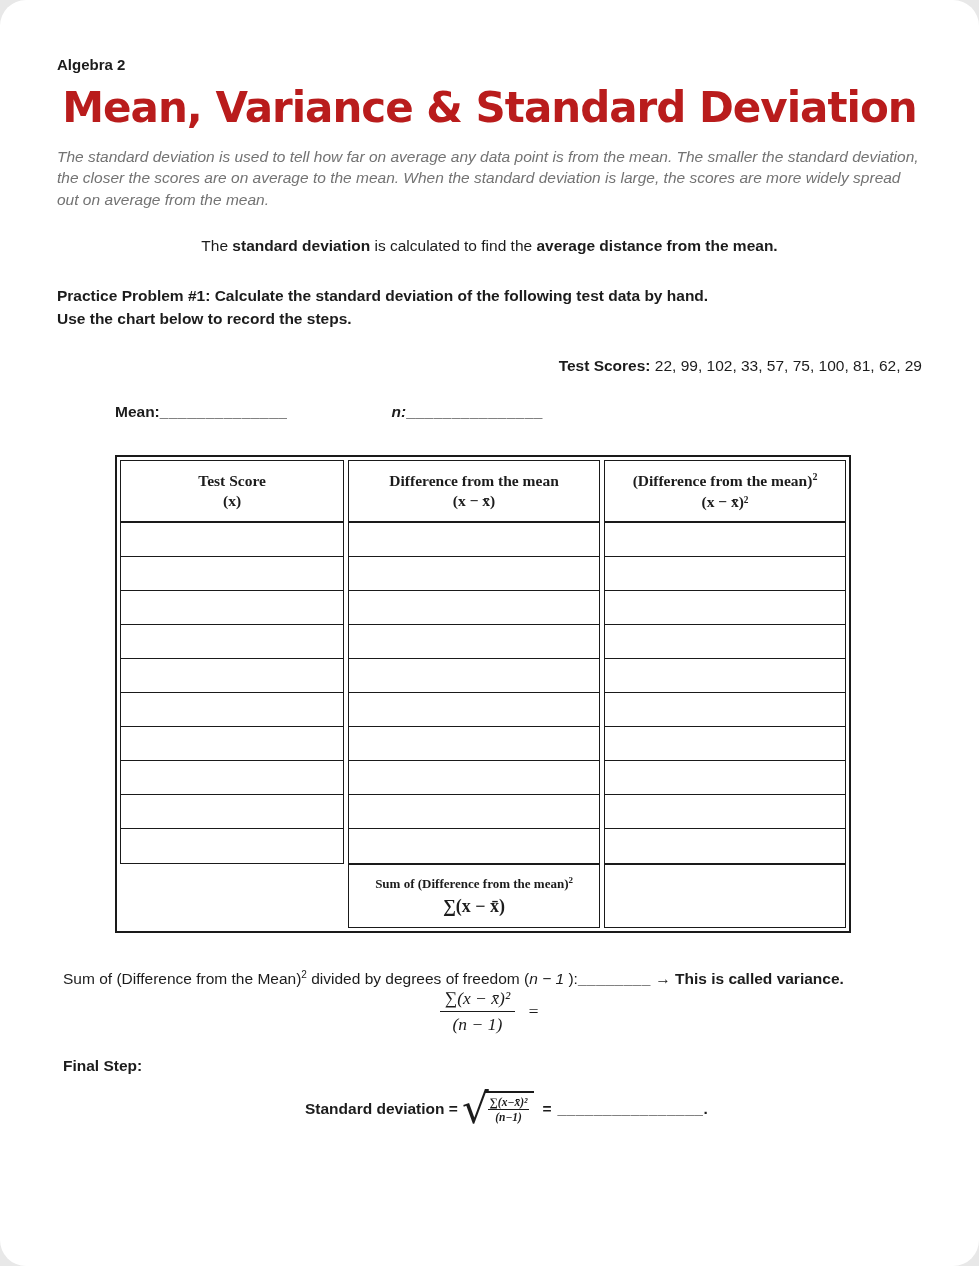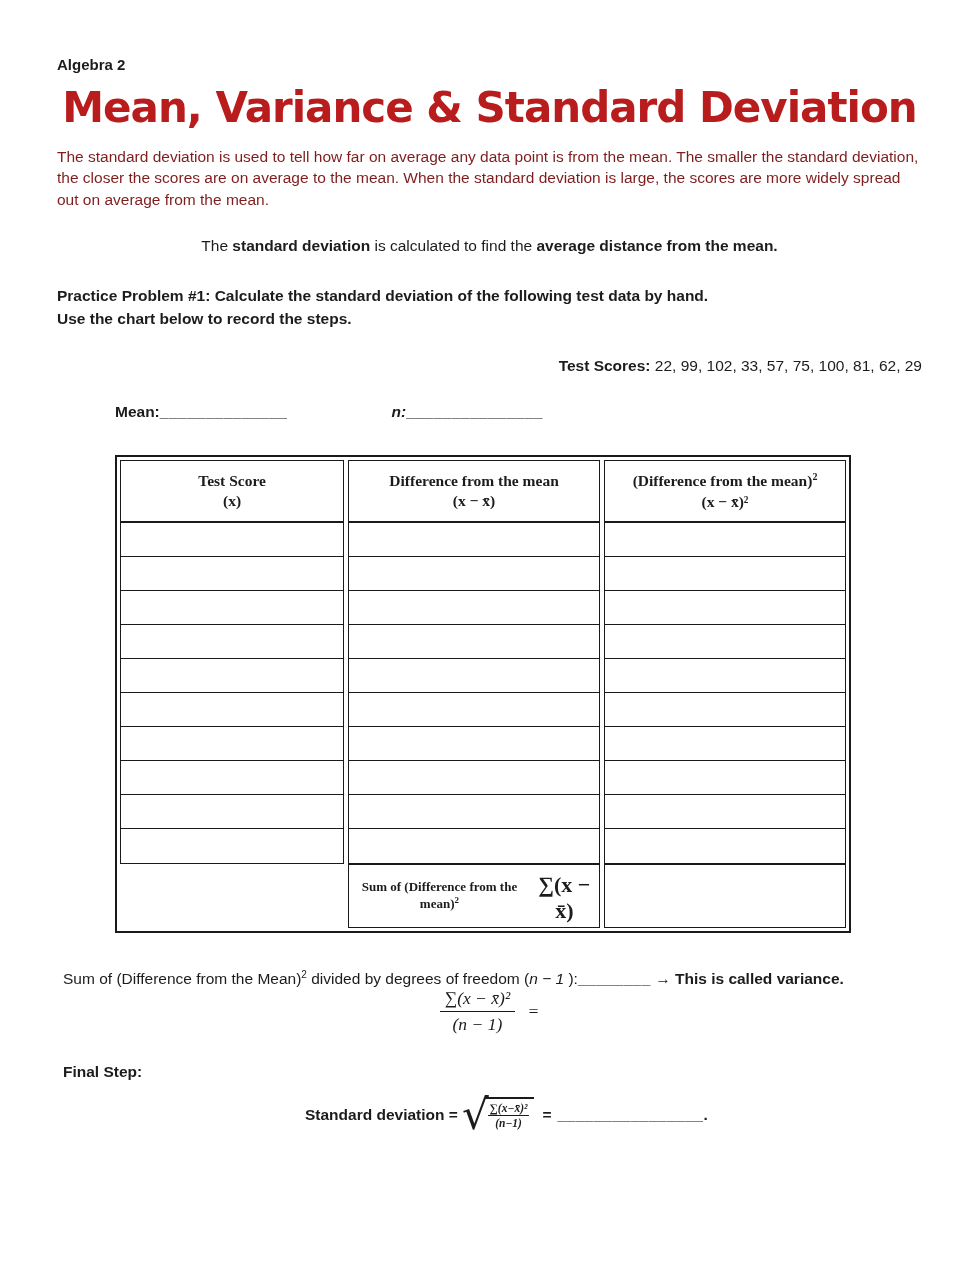--- a/index.html
+++ b/index.html
@@ -1,28 +1,28 @@
 <!DOCTYPE html>
 <html><head>
 <meta charset="utf-8">
 <style>
   * { box-sizing: border-box; margin: 0; padding: 0; }
   html, body { background: #e8e8e8; }
   body { width: 979px; margin: 0 auto; font-family: "Liberation Sans", sans-serif; color: #1c1c1c; }
   .page {
     width: 979px; height: 1266px; background: #ffffff; overflow: hidden;
-    padding: 56px 57px 0 57px; position: relative;
+    padding: 56px 57px 0 57px; position: relative; border-radius: 26px;
   }
   .course { font-size: 15px; font-weight: 700; }
   .title {
     text-align: center; font-family: "DejaVu Sans", sans-serif;
     font-size: 42px; font-weight: 800; letter-spacing: -1px;
     margin-top: 10px; color: #b91c1c;
   }
-  .intro { font-size: 15.5px; line-height: 1.38; margin-top: 14px; color: #7f1d1d; }
+  .intro { font-size: 15.5px; line-height: 1.38; margin-top: 14px; color: #737373; font-style: italic; }
   .statement { text-align: center; font-size: 15.5px; margin-top: 27px; }
   .b { font-weight: 700; }
   .it { font-style: italic; }
   .practice { margin-top: 30px; font-size: 15.5px; font-weight: 700; line-height: 1.45; }
   .scores { text-align: right; font-size: 15.5px; margin-top: 27px; }
   .blanks { margin-top: 28px; padding-left: 58px; font-size: 15.5px; font-weight: 700; display: flex; align-items: flex-start; }
   .blank-text { font-weight: 700; letter-spacing: 0.5px; }
   .n-group { margin-left: 104px; }
 
   
@@ -38,39 +38,39 @@
   .col-header {
     height: 60px; display: flex; flex-direction: column; justify-content: center;
     align-items: center; text-align: center;
     font-family: "Liberation Serif", serif; font-weight: 700; font-size: 15.5px; line-height: 1.3;
   }
   .col-header sup { font-size: 10px; vertical-align: super; }
   .dsep { height: 2px; border-top: 1.2px solid #1a1a1a; border-bottom: 1.2px solid #1a1a1a; }
   .rows-container .t-row { height: 34px; border-bottom: 1px solid #1a1a1a; }
   .rows-container .t-row:last-child { border-bottom: none; }
   .sum-cell {
-    height: 62px; display: flex; flex-direction: row; justify-content: center;
+    height: 62px; display: flex; flex-direction: column; justify-content: center;
     align-items: center; text-align: center; font-family: "Liberation Serif", serif;
   }
   .sum-label { font-size: 13px; font-weight: 700; }
   .sum-label sup { font-size: 9px; }
-  .sum-formula { font-size: 22px; font-weight: 700; margin-top: 3px; }
+  .sum-formula { font-size: 18px; font-weight: 700; margin-top: 3px; }
   .sum-empty { height: 62px; }
 
   
   .variance-line { margin-top: 36px; font-size: 15.5px; margin-left: 6px; }
   .variance-line sup { font-size: 10px; }
   .frac-row { text-align: center; font-family: "Liberation Serif", serif; font-size: 17.5px; font-style: italic; }
   .frac { display: inline-block; vertical-align: middle; text-align: center; }
   .frac .num { display: block; border-bottom: 1.5px solid #1a1a1a; padding: 0 5px 2px; }
   .frac .den { display: block; padding-top: 2px; }
   .frac-eq { margin-left: 8px; vertical-align: middle; }
 
   
-  .final-label { margin-top: 28px; font-size: 15.5px; font-weight: 700; margin-left: 6px; }
+  .final-label { margin-top: 22px; font-size: 15.5px; font-weight: 700; margin-left: 6px; }
   .final-instruction { margin-top: 16px; margin-left: 124px; font-size: 15.5px; font-weight: 700; }
   .sd-line { margin-top: 16px; margin-left: 248px; font-size: 15.5px; font-weight: 700; display: flex; align-items: center; }
   .sqrt { display: inline-flex; align-items: flex-start; margin: 0 4px; }
   .radical { font-size: 42px; line-height: 0.85; font-weight: 400; font-family: "DejaVu Sans", sans-serif; }
   .radicand { border-top: 2px solid #1a1a1a; margin-left: -4px; padding: 3px 5px 0 3px; }
   .small-frac { display: inline-block; text-align: center; font-family: "Liberation Serif", serif; font-size: 11.5px; font-weight: 700; font-style: italic; }
   .small-frac .num { display: block; border-bottom: 1px solid #1a1a1a; padding: 0 2px 1px; }
   .small-frac .den { display: block; padding-top: 1px; }
   .sd-eq { margin: 0 6px 0 4px; }
 </style>

